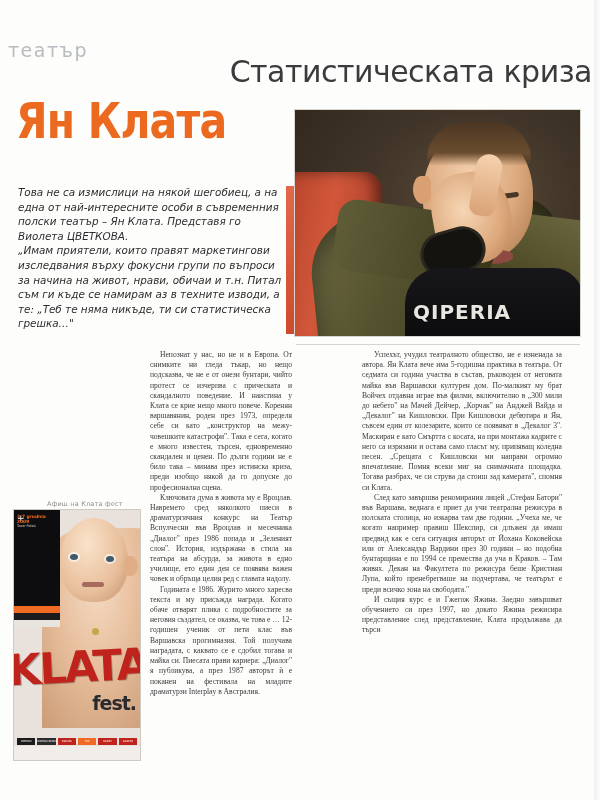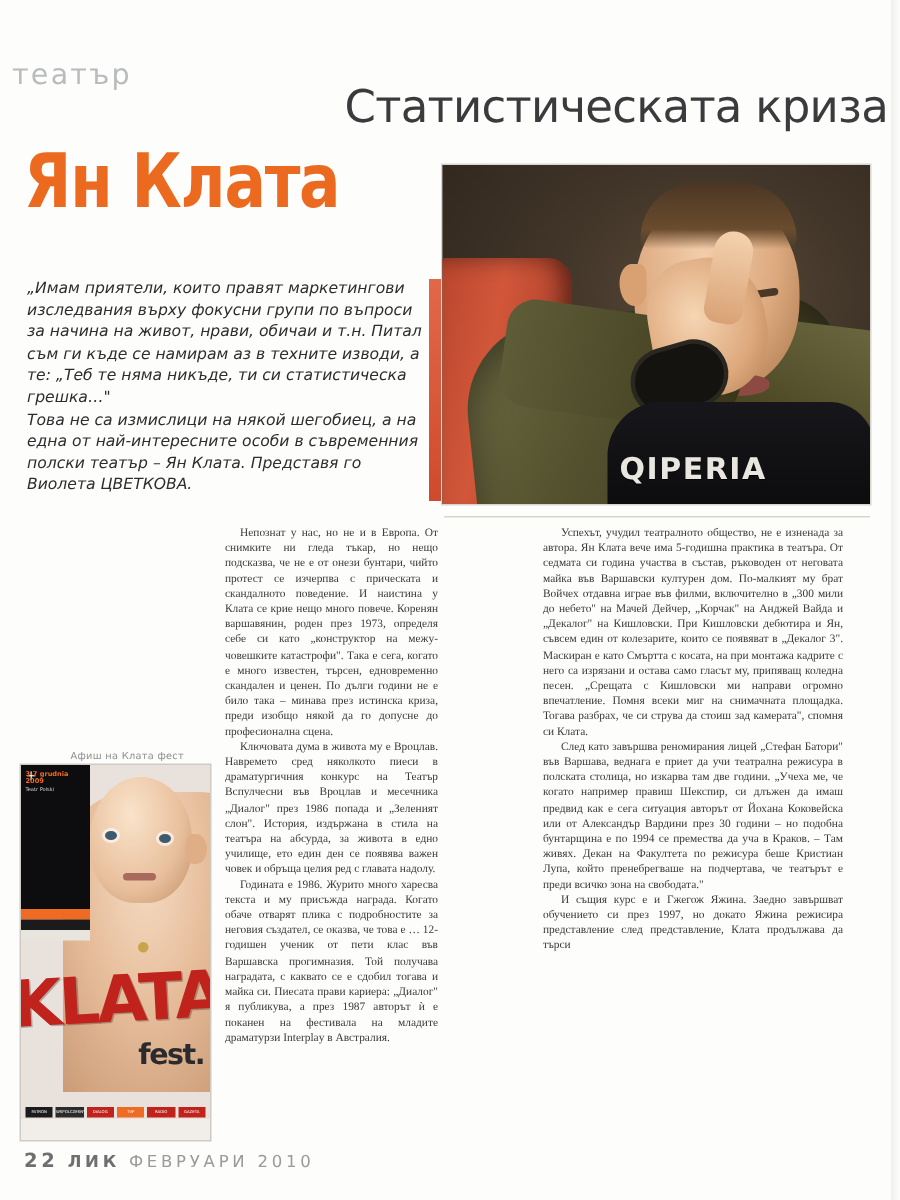--- a/index.html
+++ b/index.html
@@ -261,22 +261,22 @@
     <div class="mouth"></div>
     <div class="arm"></div>
     <div class="hand"></div>
     <div class="finger"></div>
     <div class="watch"></div>
     <div class="shirt"></div>
     <div class="shirt-text">QIPERIA</div>
   </div>
 
   <div class="lead">
+    <p>Това не са измислици на някой шегобиец, а на една от най-интересните особи в съвременния полски театър – Ян Клата. Представя го Виолета ЦВЕТКОВА.</p>
     <p>„Имам приятели, които правят маркетингови изследвания върху фокусни групи по въпроси за начина на живот, нрави, обичаи и т.н. Питал съм ги къде се намирам аз в техните изводи, а те: „Теб те няма никъде, ти си статистическа грешка…"</p>
-    <p>Това не са измислици на някой шегобиец, а на една от най-интересните особи в съвременния полски театър – Ян Клата. Представя го Виолета ЦВЕТКОВА.</p>
   </div>
   <div class="lead-rule"></div>
   <div class="thin-rule"></div>
 
   <div class="col left">
     <p>Непознат у нас, но не и в Европа. От снимките ни гледа тъкар, но нещо подсказва, че не е от онези бунтари, чийто протест се изчерпва с прическата и скандалното поведение. И наистина у Клата се крие нещо много повече. Коренян варшавянин, роден през 1973, определя себе си като „конструктор на межу-човешките катастрофи". Така е сега, когато е много известен, търсен, едновременно скандален и ценен. По дълги години не е било така – минава през истинска криза, преди изобщо някой да го допусне до професионална сцена.</p>
     <p>Ключовата дума в живота му е Вроцлав. Навремето сред няколкото пиеси в драматургичния конкурс на Театър Вспулчесни във Вроцлав и месечника „Диалог" през 1986 попада и „Зеленият слон". История, издържана в стила на театъра на абсурда, за живота в едно училище, ето един ден се появява важен човек и обръща целия ред с главата надолу.</p>
     <p>Годината е 1986. Журито много харесва текста и му присъжда награда. Когато обаче отварят плика с подробностите за неговия създател, се оказва, че това е … 12-годишен ученик от пети клас във Варшавска прогимназия. Той получава наградата, с каквато се е сдобил тогава и майка си. Пиесата прави кариера: „Диалог" я публикува, а през 1987 авторът ѝ е поканен на фестивала на младите драматурзи Interplay в Австралия.</p>
   </div>
 
@@ -310,20 +310,15 @@
     <div class="sponsors">
       <span style="background:#1b1b1d">PATRON</span>
       <span style="background:#2b2b2d">WSPOLCZESNY</span>
       <span style="background:#c0231c">DIALOG</span>
       <span style="background:#ef6a22">TVP</span>
       <span style="background:#c0231c">RADIO</span>
       <span style="background:#c0231c">GAZETA</span>
     </div>
   </div>
 
-  <div class="footer">
-    <span class="pageno">22</span>
-    <span class="mag">ЛИК</span>
-    <span>ФЕВРУАРИ 2010</span>
-  </div>
 
   <div class="gutter"></div>
 </div>
 
 </body></html>

